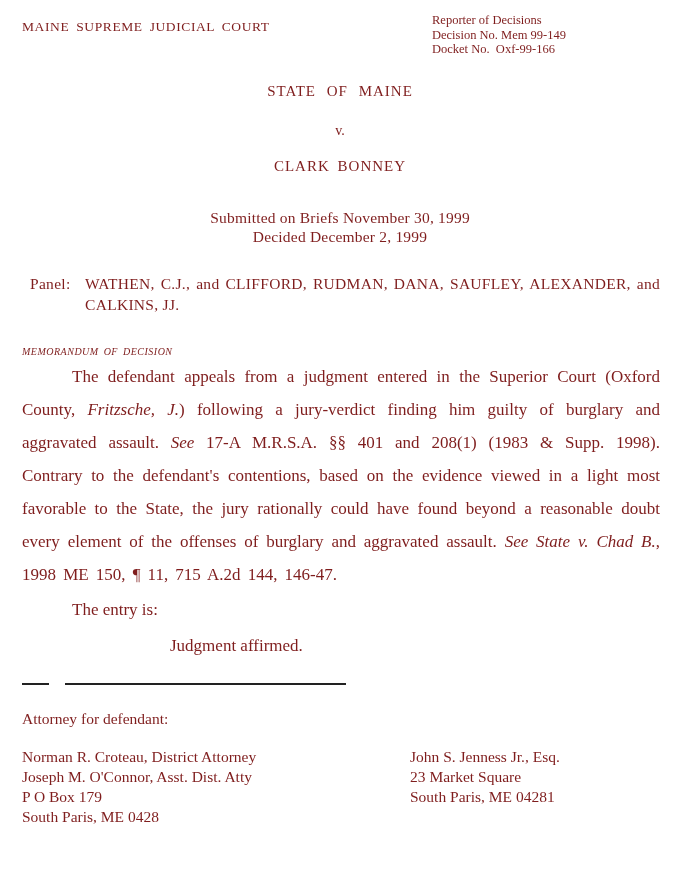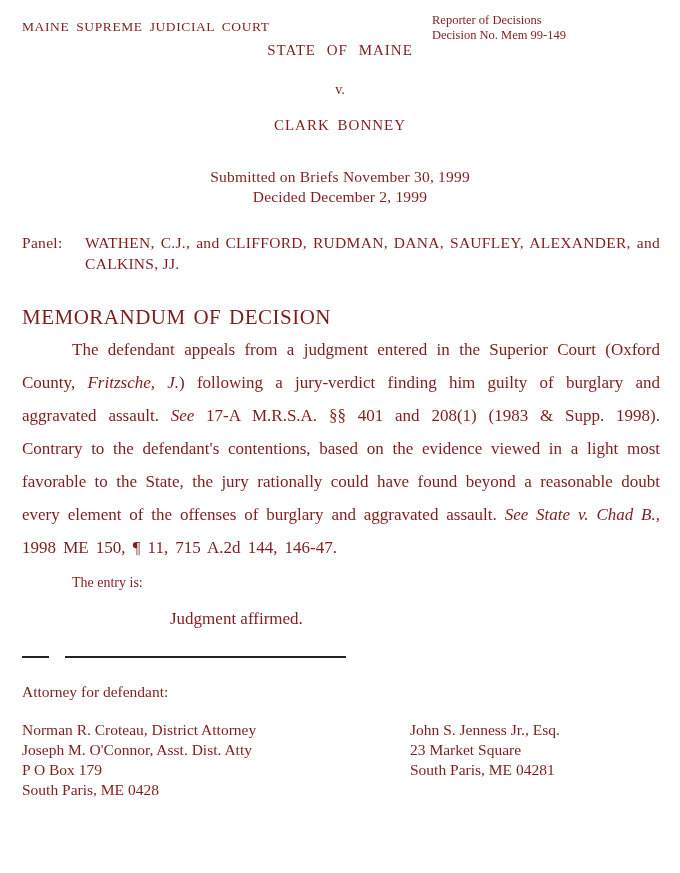--- a/index.html
+++ b/index.html
@@ -35,20 +35,21 @@
     margin-left: auto;
     width: 228px;
     font-size: 12.5px;
     line-height: 14.5px;
   }
   .reporter-block div { white-space: pre; }
 
   
   .caption { text-align: center; }
   .party-top {
+    margin-top: 26px;
     font-size: 15px;
     letter-spacing: 1px;
     word-spacing: 6px;
   }
   .versus {
     margin-top: 23px;
     font-size: 14px;
   }
   .party-bottom {
     margin-top: 19px;
@@ -68,42 +69,43 @@
     position: relative;
     margin: 26px 20px 0 22px;
     padding-left: 63px;
     font-size: 15.5px;
     line-height: 21px;
     text-align: justify;
     letter-spacing: 0.3px;
   }
   .panel-label {
     position: absolute;
-    left: 0;
+    left: 8px;
     top: 0;
   }
 
   
   .memo-heading {
     margin: 31px 0 0 22px;
-    font-size: 21px;
+    font-size: 10px;
     letter-spacing: 0.5px;
     word-spacing: 2px;
+    font-style: italic;
   }
   .body-paragraph {
     margin: 3px 20px 0 22px;
     font-size: 17px;
     line-height: 33px;
     text-align: justify;
     text-indent: 50px;
     word-spacing: 0.17em;
   }
   .entry-lead {
     margin: 2px 20px 0 22px;
-    font-size: 14px;
+    font-size: 17px;
     line-height: 33px;
     text-indent: 50px;
   }
   .entry-text {
     margin: 3px 20px 0 170px;
     font-size: 17px;
     line-height: 33px;
   }
   .it { font-style: italic; }
 
@@ -136,20 +138,21 @@
 </head>
 <body>
 
 <div class="page">
 
   <div class="header-row">
     <div class="court-title">MAINE SUPREME JUDICIAL COURT</div>
     <div class="reporter-block">
       <div>Reporter of Decisions</div>
       <div>Decision No. Mem 99-149</div>
+      <div>Docket No.  Oxf-99-166</div>
     </div>
   </div>
 
   <div class="caption">
     <div class="party-top">STATE OF MAINE</div>
     <div class="versus">v.</div>
     <div class="party-bottom">CLARK BONNEY</div>
     <div class="submitted-block">
       <div>Submitted on Briefs November 30, 1999</div>
       <div>Decided December 2, 1999</div>

